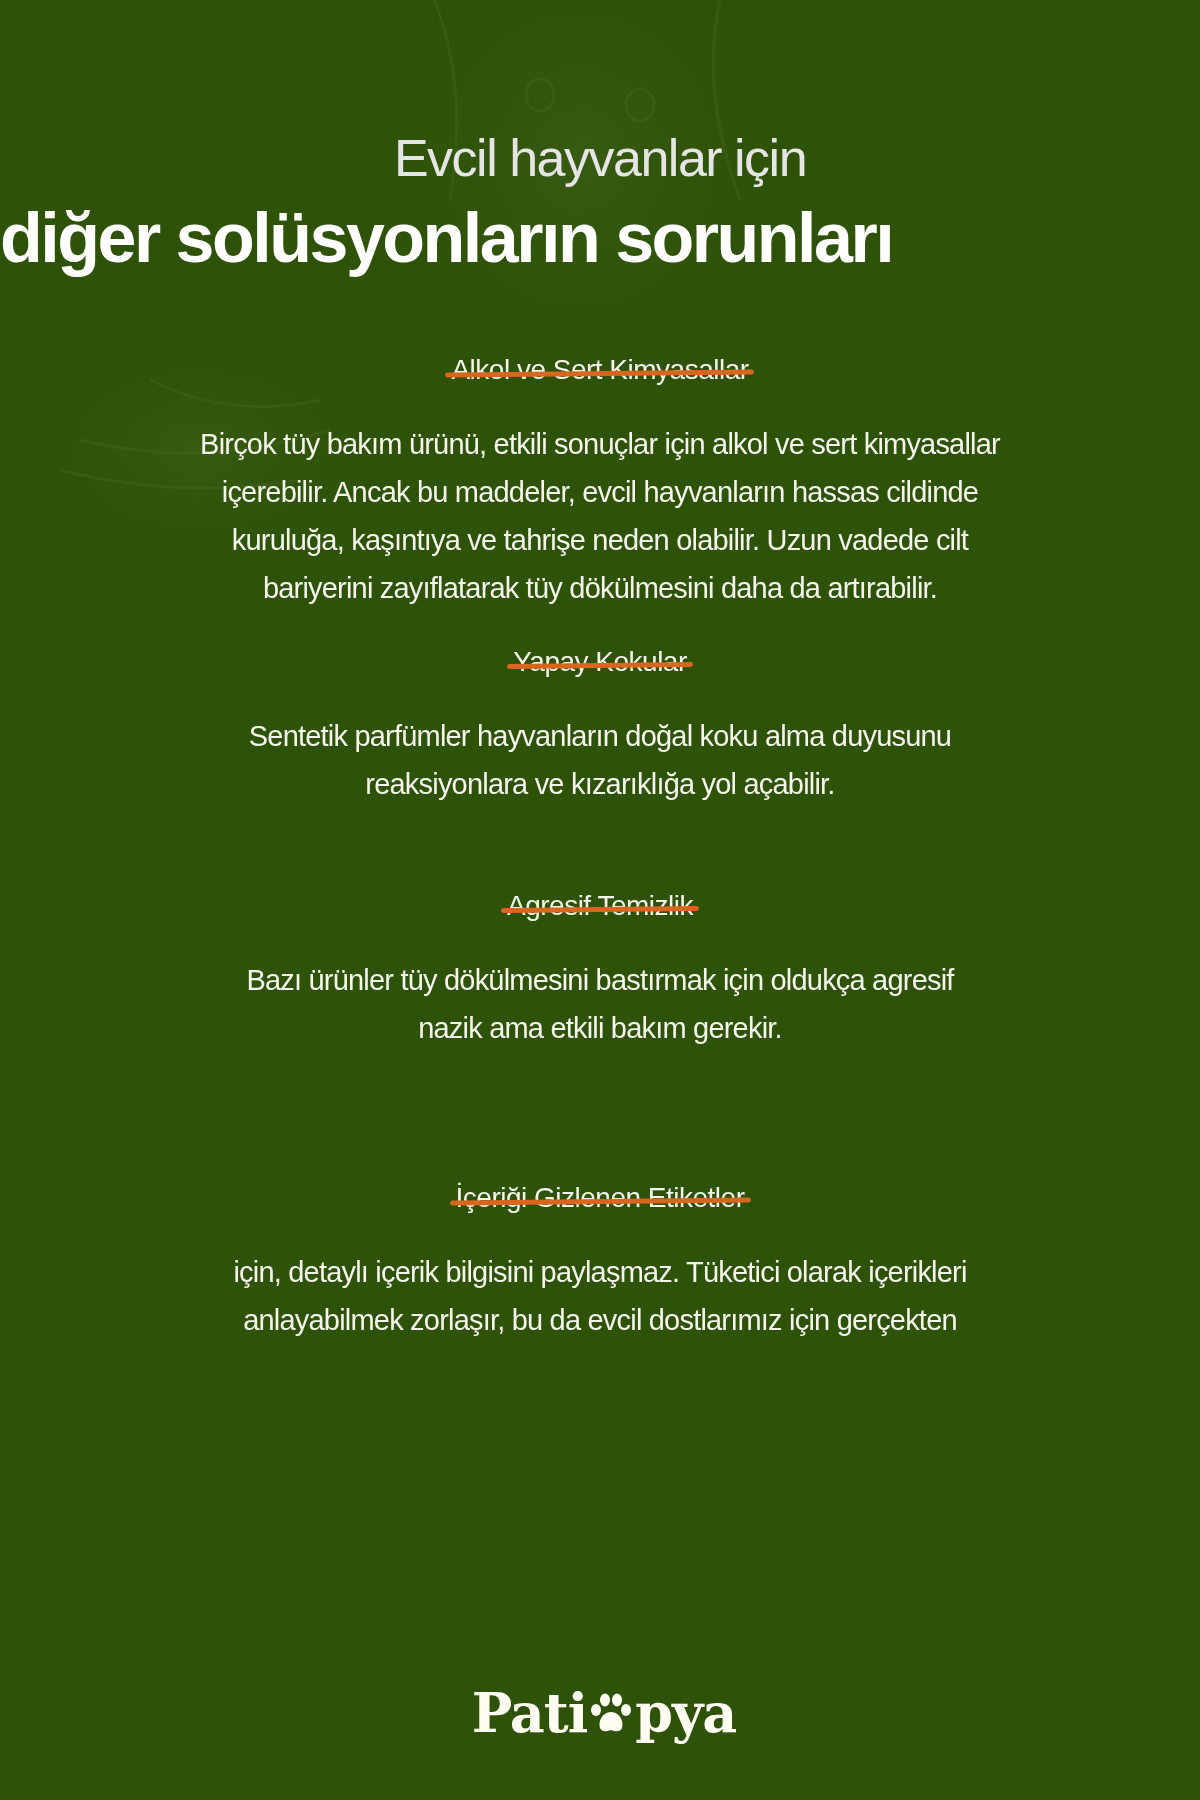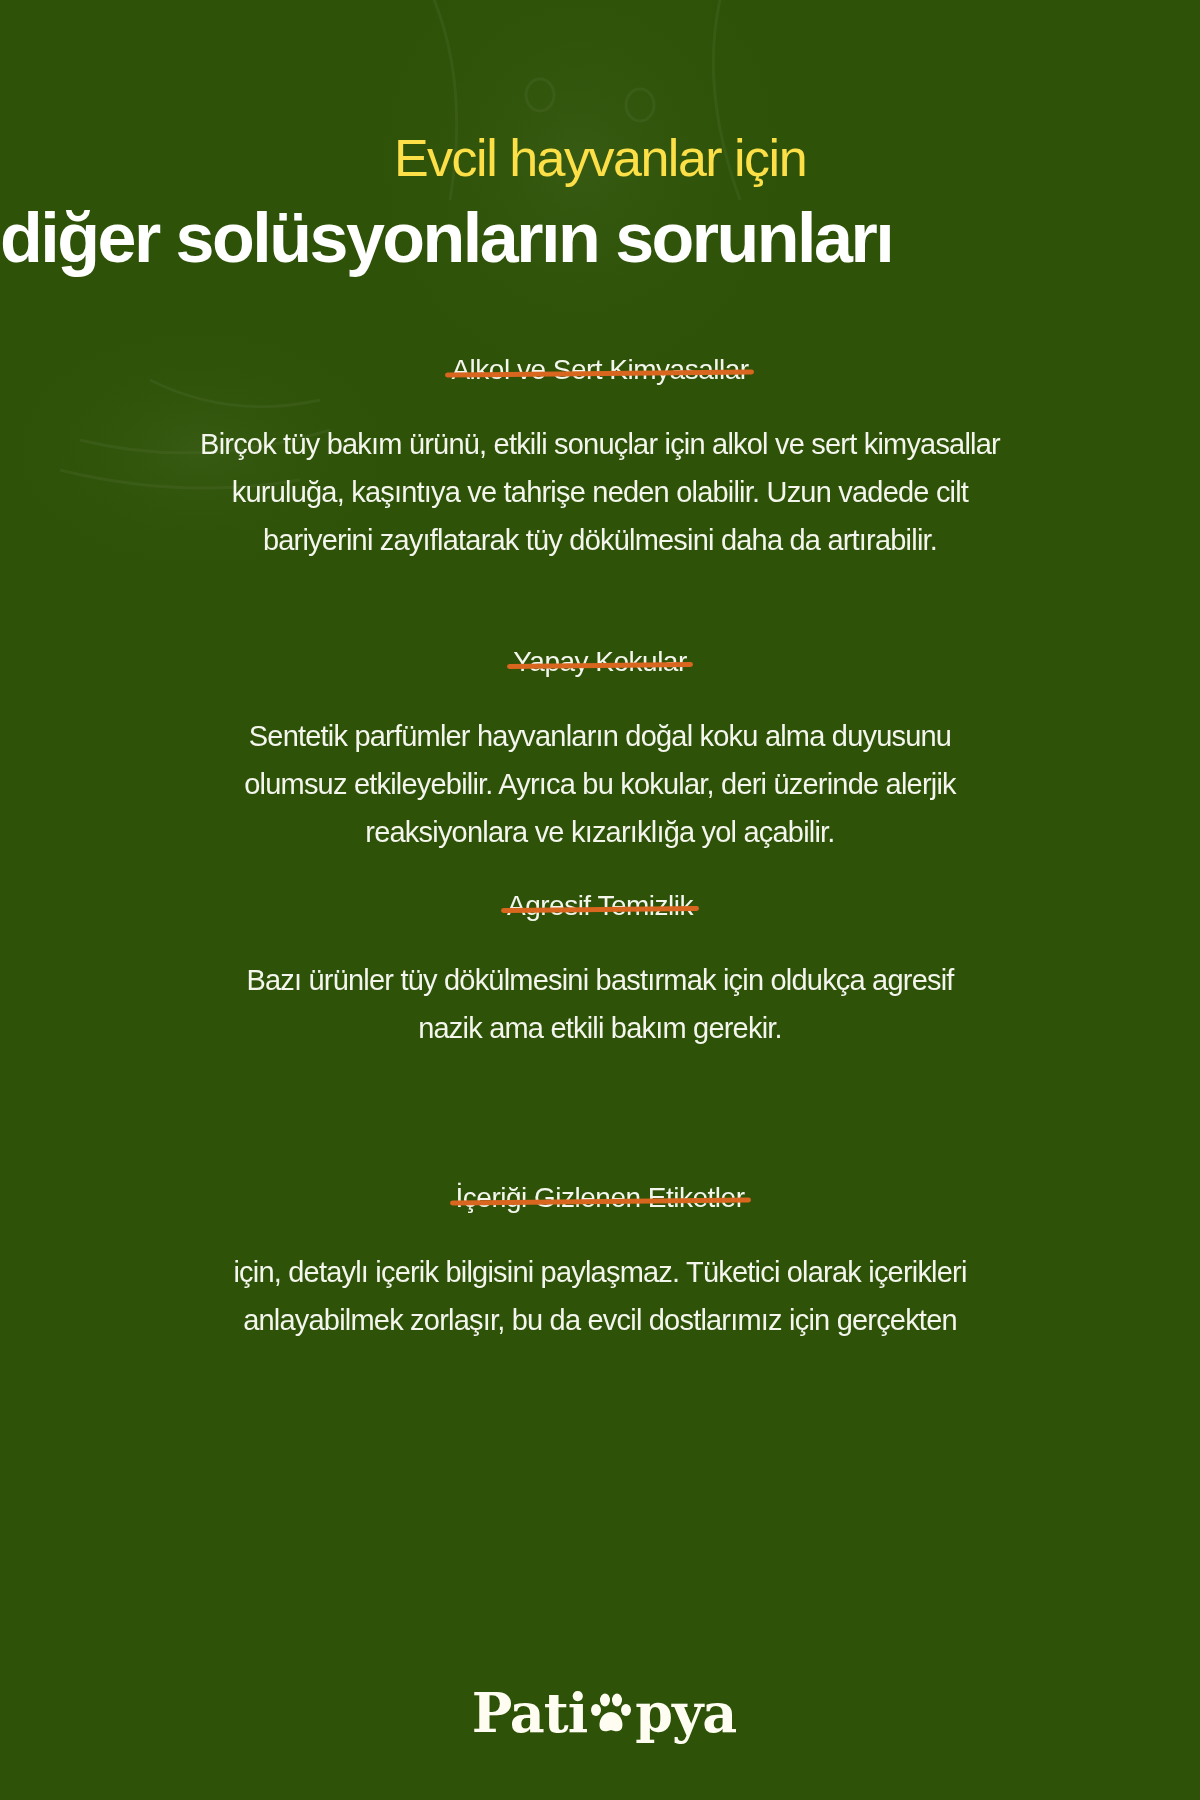--- a/index.html
+++ b/index.html
@@ -12,21 +12,21 @@
   }
   .bg-art {
     position: absolute; inset: 0; pointer-events: none;
   }
   .page {
     position: relative; width: 1200px; height: 1800px;
   }
   .title-light {
     position: absolute; left: 0; width: 1200px; top: 128px;
     text-align: center; font-size: 52px; font-weight: 300;
-    letter-spacing: -1.5px; color: #fde047;
+    letter-spacing: -1.5px; color: #e5e5e5;
   }
   .title-bold {
     position: absolute; left: 0; width: 1200px; top: 198px;
     text-align: left; font-size: 70px; font-weight: 700;
     letter-spacing: -2.5px; color: #ffffff;
   }
   .section { position: absolute; left: 0; width: 1200px; text-align: center; }
   .heading-wrap { position: relative; display: inline-block; }
   .heading {
     font-size: 28px; font-weight: 400; letter-spacing: -0.5px;
@@ -81,33 +81,33 @@
   <div class="title-light">Evcil hayvanlar için</div>
   <div class="title-bold">diğer solüsyonların sorunları</div>
 
   <div class="section" style="top:352px">
     <span class="heading-wrap">
       <span class="heading">Alkol ve Sert Kimyasallar</span>
       <span class="strike" style="background:#d9661f"></span>
     </span>
     <div class="body">
       <div>Birçok tüy bakım ürünü, etkili sonuçlar için alkol ve sert kimyasallar</div>
+      <div>içerebilir. Ancak bu maddeler, evcil hayvanların hassas cildinde</div>
       <div>kuruluğa, kaşıntıya ve tahrişe neden olabilir. Uzun vadede cilt</div>
       <div>bariyerini zayıflatarak tüy dökülmesini daha da artırabilir.</div>
     </div>
   </div>
 
   <div class="section" style="top:644px">
     <span class="heading-wrap">
       <span class="heading">Yapay Kokular</span>
       <span class="strike" style="background:#d9661f"></span>
     </span>
     <div class="body">
       <div>Sentetik parfümler hayvanların doğal koku alma duyusunu</div>
-      <div>olumsuz etkileyebilir. Ayrıca bu kokular, deri üzerinde alerjik</div>
       <div>reaksiyonlara ve kızarıklığa yol açabilir.</div>
     </div>
   </div>
 
   <div class="section" style="top:888px">
     <span class="heading-wrap">
       <span class="heading">Agresif Temizlik</span>
       <span class="strike" style="background:#d9661f"></span>
     </span>
     <div class="body">

